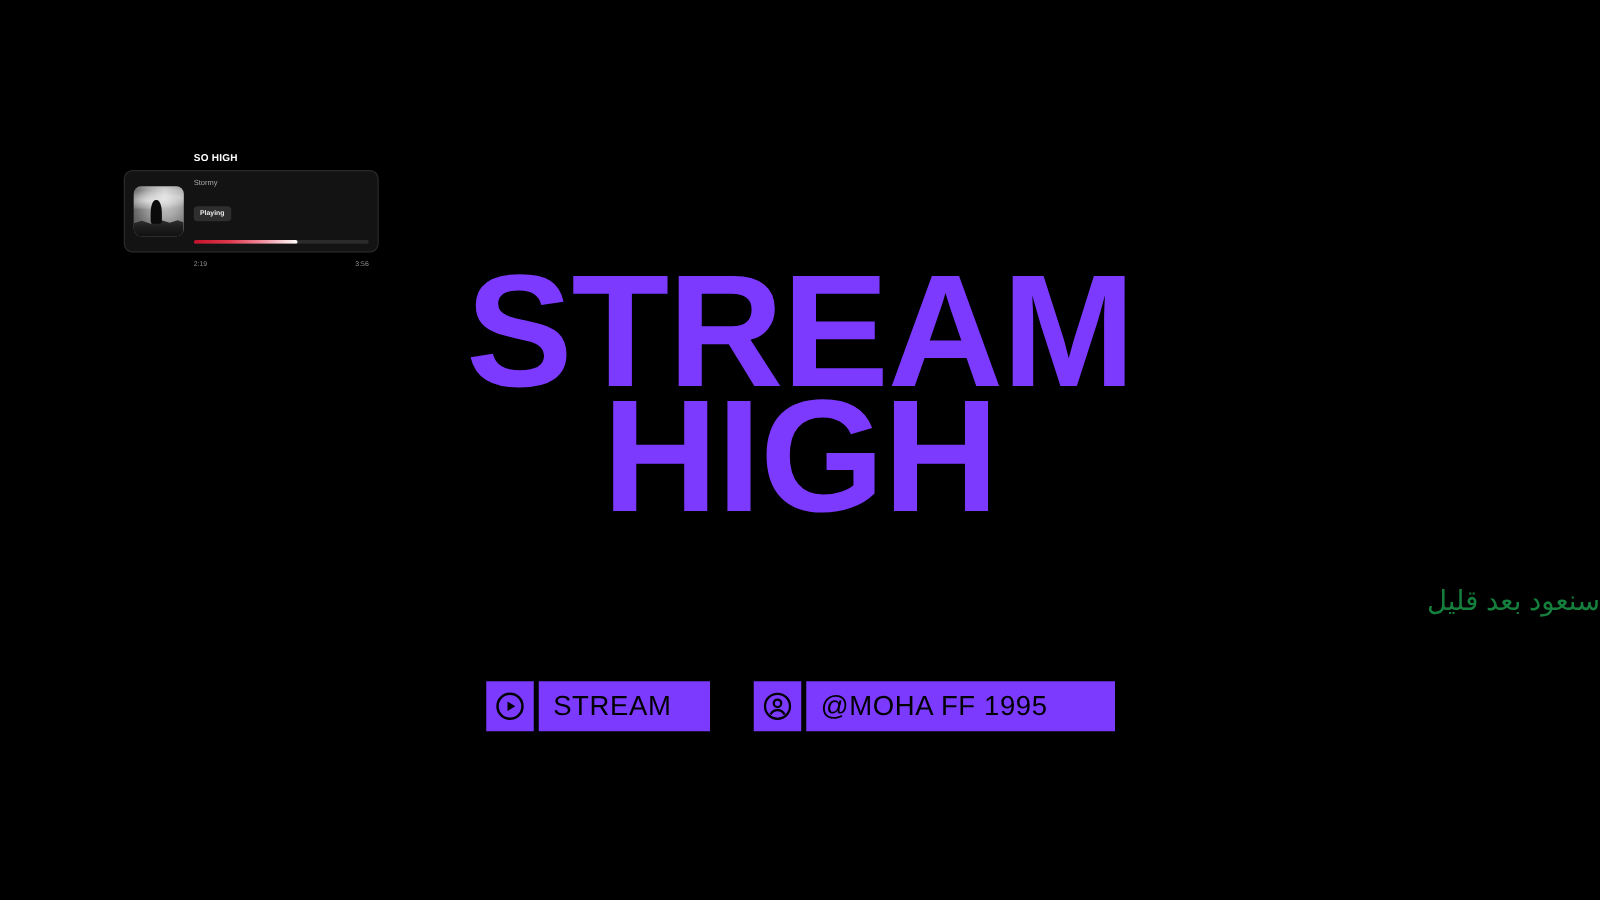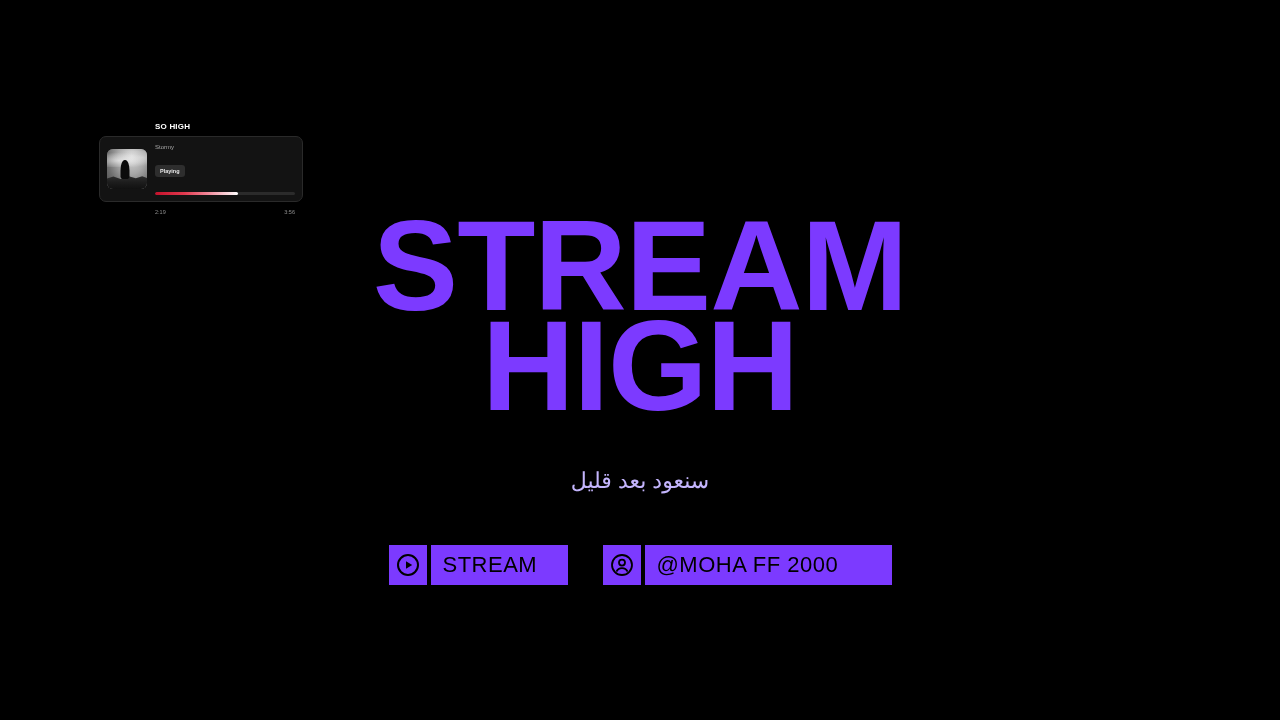--- a/index.html
+++ b/index.html
@@ -154,22 +154,21 @@
     letter-spacing: -1px;
     user-select: none;
   }
   .headline .line { display: block; }
 
   .subtitle {
     position: absolute;
     left: 0;
     right: 0;
     top: 466px;
-    text-align: center;
-    color: #c4b5fd;
+    color: #15803d;
     font-size: 22px;
     direction: rtl;
     line-height: 30px;
   }
 
   
   .chips {
     position: absolute;
     left: 0;
     right: 0;
@@ -262,16 +261,16 @@
   </div>
 
   <div class="chip chip-handle">
     <div class="chip-icon">
       <svg width="24" height="24" viewBox="0 0 24 24" aria-hidden="true">
         <circle cx="12" cy="12" r="10" fill="none" stroke="#000" stroke-width="1.8"></circle>
         <circle cx="12" cy="9.6" r="3" fill="none" stroke="#000" stroke-width="1.8"></circle>
         <path d="M6.4 18.6a6.2 6.2 0 0 1 11.2 0" fill="none" stroke="#000" stroke-width="1.8"></path>
       </svg>
     </div>
-    <div class="chip-label">@MOHA FF 2000</div>
+    <div class="chip-label">@MOHA FF 1995</div>
   </div>
 
 </div>
 
 </body></html>

